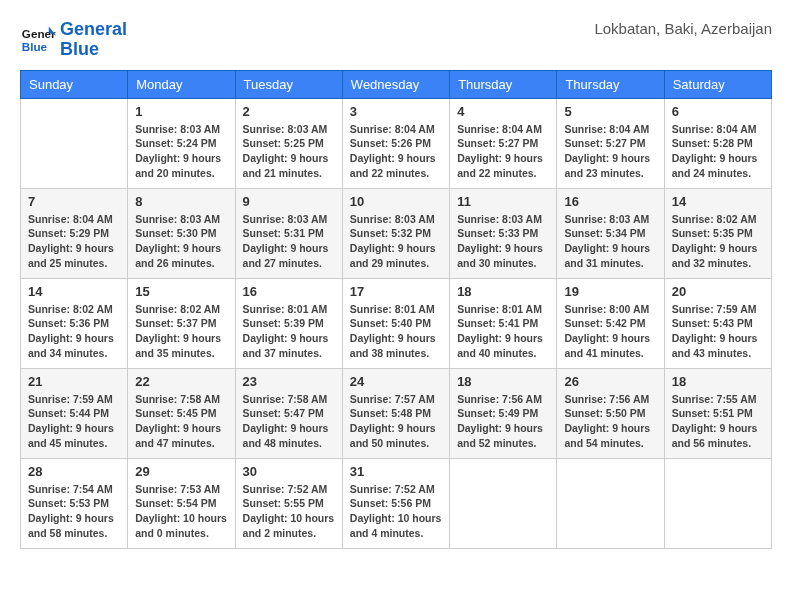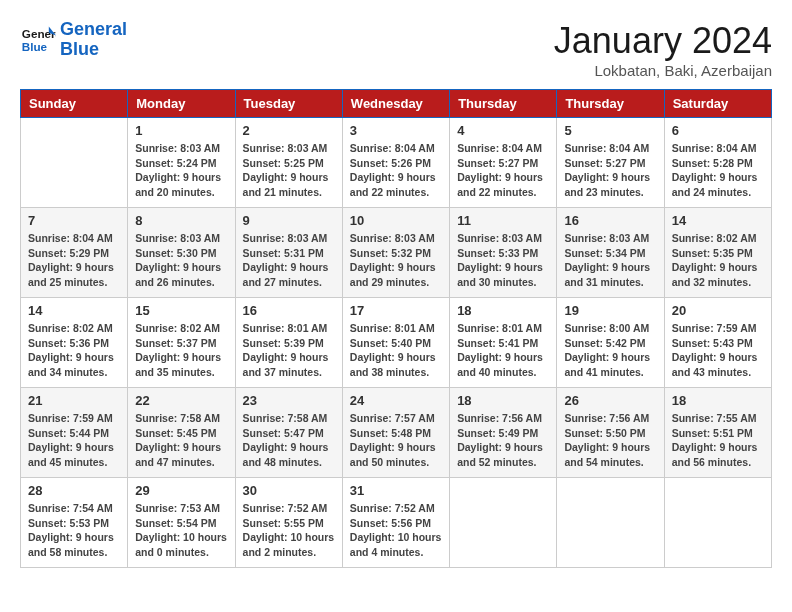--- a/index.html
+++ b/index.html
@@ -44,26 +44,26 @@
     }
     .location {
       font-size: 15px;
       color: #555;
     }
     table {
       width: 100%;
       border-collapse: collapse;
     }
     th {
-      background-color: #b91c1c;
+      background-color: #3b82f6;
       color: white;
       padding: 6px 8px;
       text-align: left;
       font-size: 13px;
-      font-weight: bold;
+      font-weight: normal;
       border: 1px solid #1565c0;
     }
     td {
       border: 1px solid #ccc;
       padding: 5px 7px;
       vertical-align: top;
       font-size: 11px;
       color: #333;
       width: calc(100% / 7);
       min-height: 80px;
@@ -104,21 +104,20 @@
       <text x="2" y="32" font-size="13" font-weight="bold" fill="#1565c0" font-family="Arial">Blue</text>
       <polygon points="32,5 40,15 32,12" fill="#1565c0"></polygon>
     </svg>
     <div>
       <div class="logo-text">
         <span>General</span><br><span style="color:#1565c0">Blue</span>
       </div>
     </div>
   </div>
   <div class="title-section">
-    <div class="month-title">January 2024</div>
     <div class="location">Lokbatan, Baki, Azerbaijan</div>
   </div>
 </div>
 
 <table>
   <thead>
     <tr>
     <th>Sunday</th>
         <th>Monday</th>
         <th>Tuesday</th>

